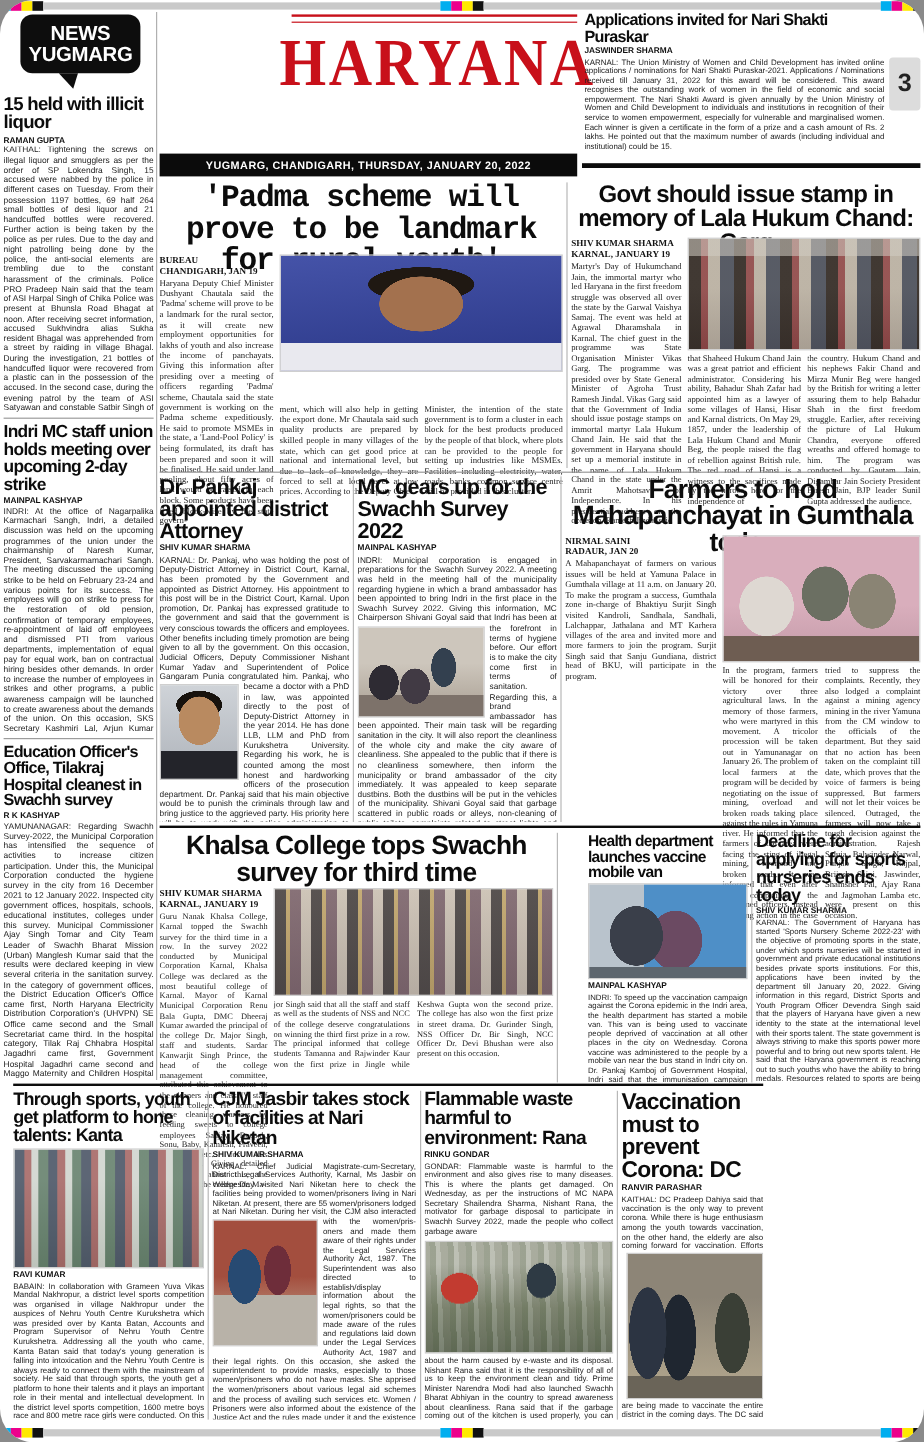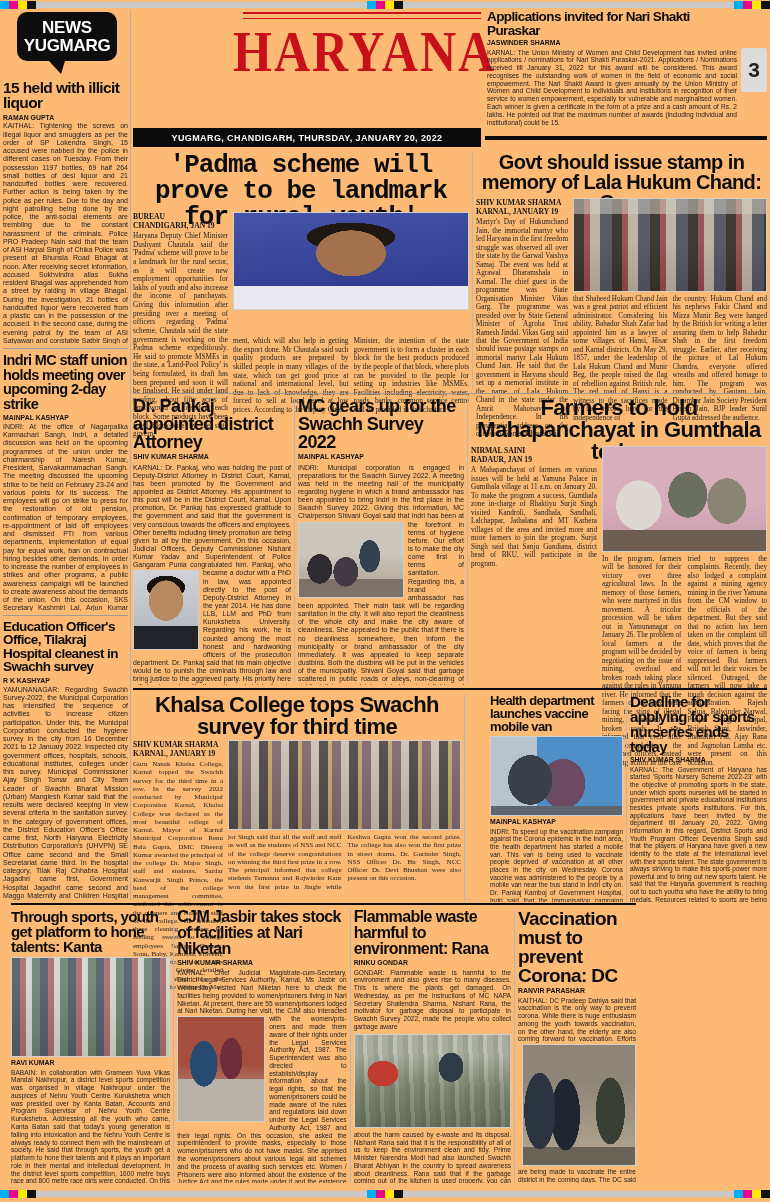--- a/index.html
+++ b/index.html
@@ -1,17 +1,17 @@
 <!DOCTYPE html>
 <html><head>
 <meta charset="utf-8">
 <style>
   html,body{margin:0;padding:0;background:#8a8a8a;}
-  .sheet{position:relative;width:770px;height:1202px;background:#fdba74;margin:0 auto;
-         font-family:"Liberation Sans",sans-serif;color:#141414;overflow:hidden;}
+  .sheet{position:relative;width:770px;height:1202px;background:#ffffff;margin:0 auto;
+         font-family:"Liberation Sans",sans-serif;color:#141414;overflow:hidden;border-radius:28px;}
   
   .hl{font-weight:bold;letter-spacing:-0.6px;line-height:1.0;color:#0c0c0c;}
   .ctr{text-align:center;}
   
   .bt{font-size:7.2px;line-height:1.18;text-align:justify;overflow:hidden;color:#222;}
   .bts{font-family:"Liberation Serif",serif;}
   .by{font-size:6.9px;font-weight:bold;line-height:1.25;color:#111;}
   .byserif{font-family:"Liberation Serif",serif;font-size:7.6px;font-weight:bold;line-height:1.2;}
   
   .abs{position:absolute;}
@@ -220,21 +220,21 @@
         <span>has been at the forefront in terms of hygiene before. Our effort is to make the city come first in terms of sanitation. Regarding this, a brand ambassador has been appointed. Their main task will be regarding sanitation in the city. It will also report the cleanliness of the whole city and make the city aware of cleanliness. She appealed to the public that if there is no cleanliness somewhere, then inform the municipality or brand ambassador of the city immediately. It was appealed to keep separate dustbins. Both the dustbins will be put in the vehicles of the municipality. Shivani Goyal said that garbage scattered in public roads or alleys, non-cleaning of public toilets, complaints related to street lights and dustbins installed in places and dead animals can also be put in front of the brand ambassador. Do not use polythene, instead use cloth bags as polythene pollutes as well as disrupts the sewerage system. Accountant of the municipality Hakam Singh and other staff and almost all the councillors were present on this occasion.</span>
       </div>
     </div>
     <div class="vd"></div>
 
     <div class="col" style="flex:1;">
       <div class="hl ctr" style="font-size:22px;height:46px;">Farmers to hold Mahapanchayat in Gumthala today</div>
       <div class="row" style="flex:1;gap:5px;margin-top:3px;">
         <div class="col" style="width:126px;">
           <div class="byserif">NIRMAL SAINI</div>
-          <div class="byserif" style="margin-bottom:2px;">RADAUR, JAN 19</div>
+          <div class="byserif" style="margin-bottom:2px;">RADAUR, JAN 20</div>
           <div class="bt bts" style="flex:1;font-size:7.2px;">A Mahapanchayat of farmers on various issues will be held at Yamuna Palace in Gumthala village at 11 a.m. on January 20. To make the program a success, Gumthala zone in-charge of Bhaktiyu Surjit Singh visited Kandroli, Sandhala, Sandhali, Lalchappar, Jathalana and MT Karhera villages of the area and invited more and more farmers to join the program. Surjit Singh said that Sanju Gundiana, district head of BKU, will participate in the program.</div>
         </div>
         <div class="col" style="flex:1;">
           <div class="photo ph-farmers" style="height:104px;"></div>
           <div class="bt bts" style="flex:1;font-size:7.2px;margin-top:3px;column-count:2;column-gap:6px;">In the program, farmers will be honored for their victory over three agricultural laws. In the memory of those farmers, who were martyred in this movement. A tricolor procession will be taken out in Yamunanagar on January 26. The problem of local farmers at the program will be decided by negotiating on the issue of mining, overload and broken roads taking place against the rules in Yamuna river. He informed that the farmers of the area were facing the sting of illegal mining, overload and broken roads. It was informed that even after the complaints, the concerned officers, instead of taking action in the case tried to suppress the complaints. Recently, they also lodged a complaint against a mining agency mining in the river Yamuna from the CM window to the officials of the department. But they said that no action has been taken on the complaint till date, which proves that the voice of farmers is being suppressed. But farmers will not let their voices be silenced. Outraged, the farmers will now take a tough decision against the administration. Rajesh Saluja, Balwinder Narwal, Punjab Singh, Rajpal, Brijesh Saini, Jaswinder, Shamsher Pal, Ajay Rana and Jagmohan Lamba etc. were present on this occasion.</div>
         </div>
       </div>
     </div>
   </div>
 

